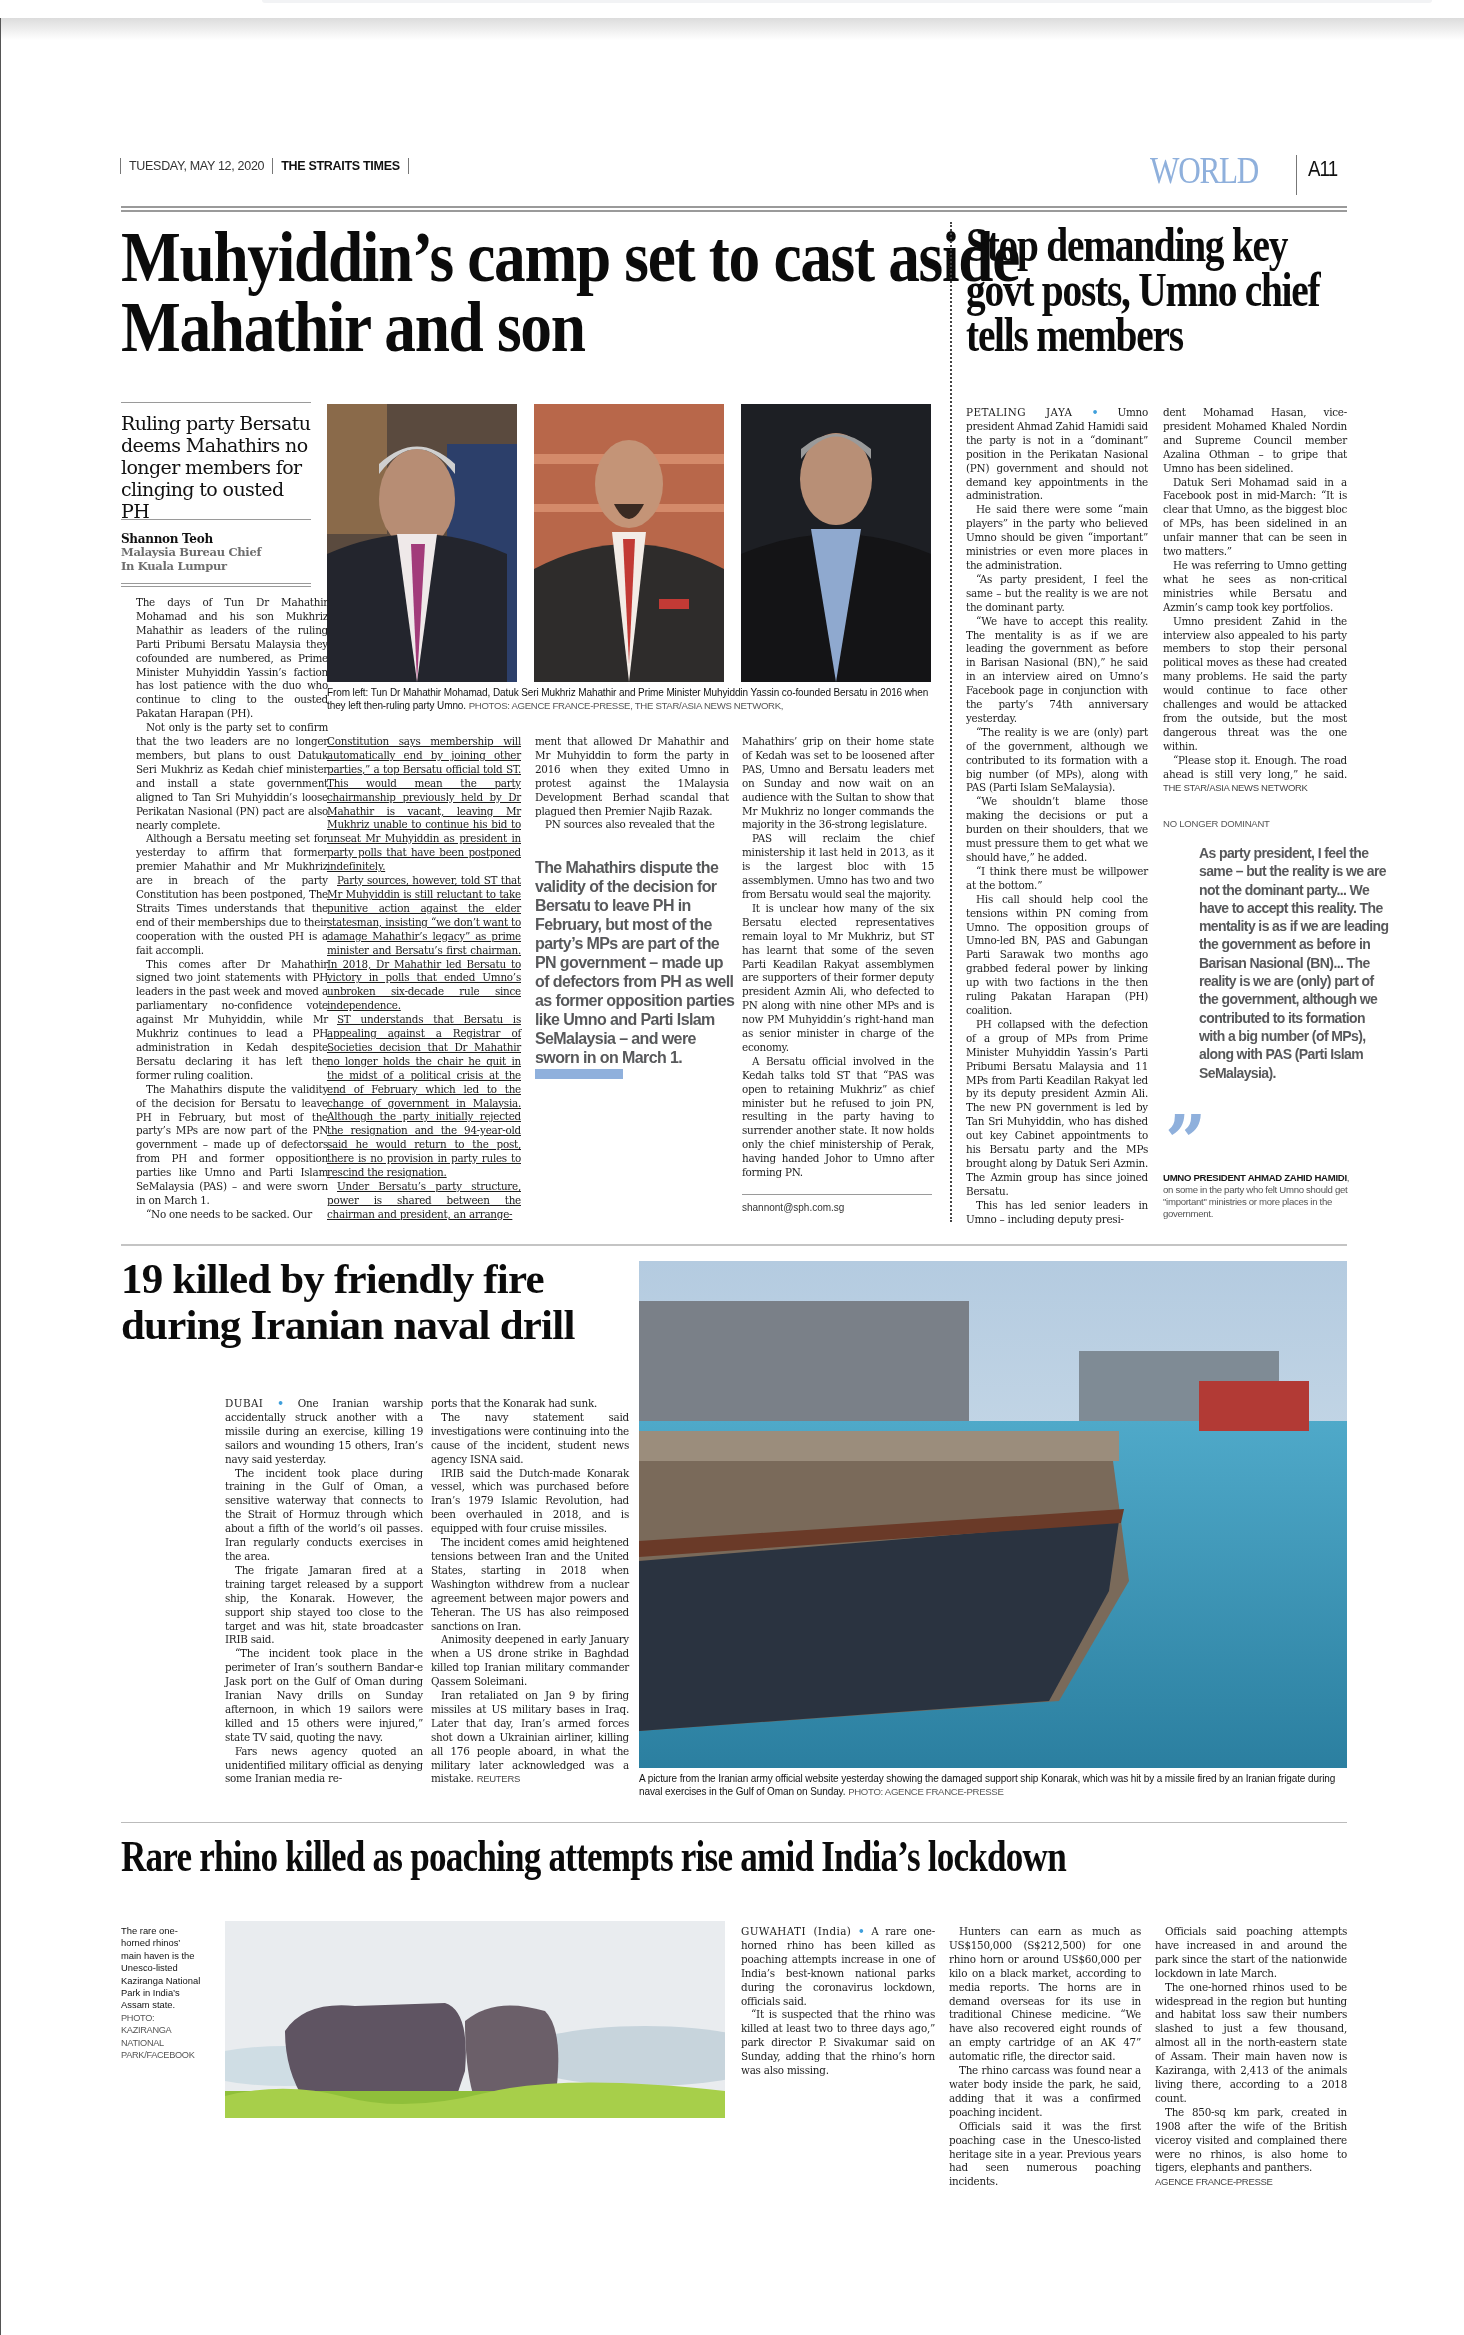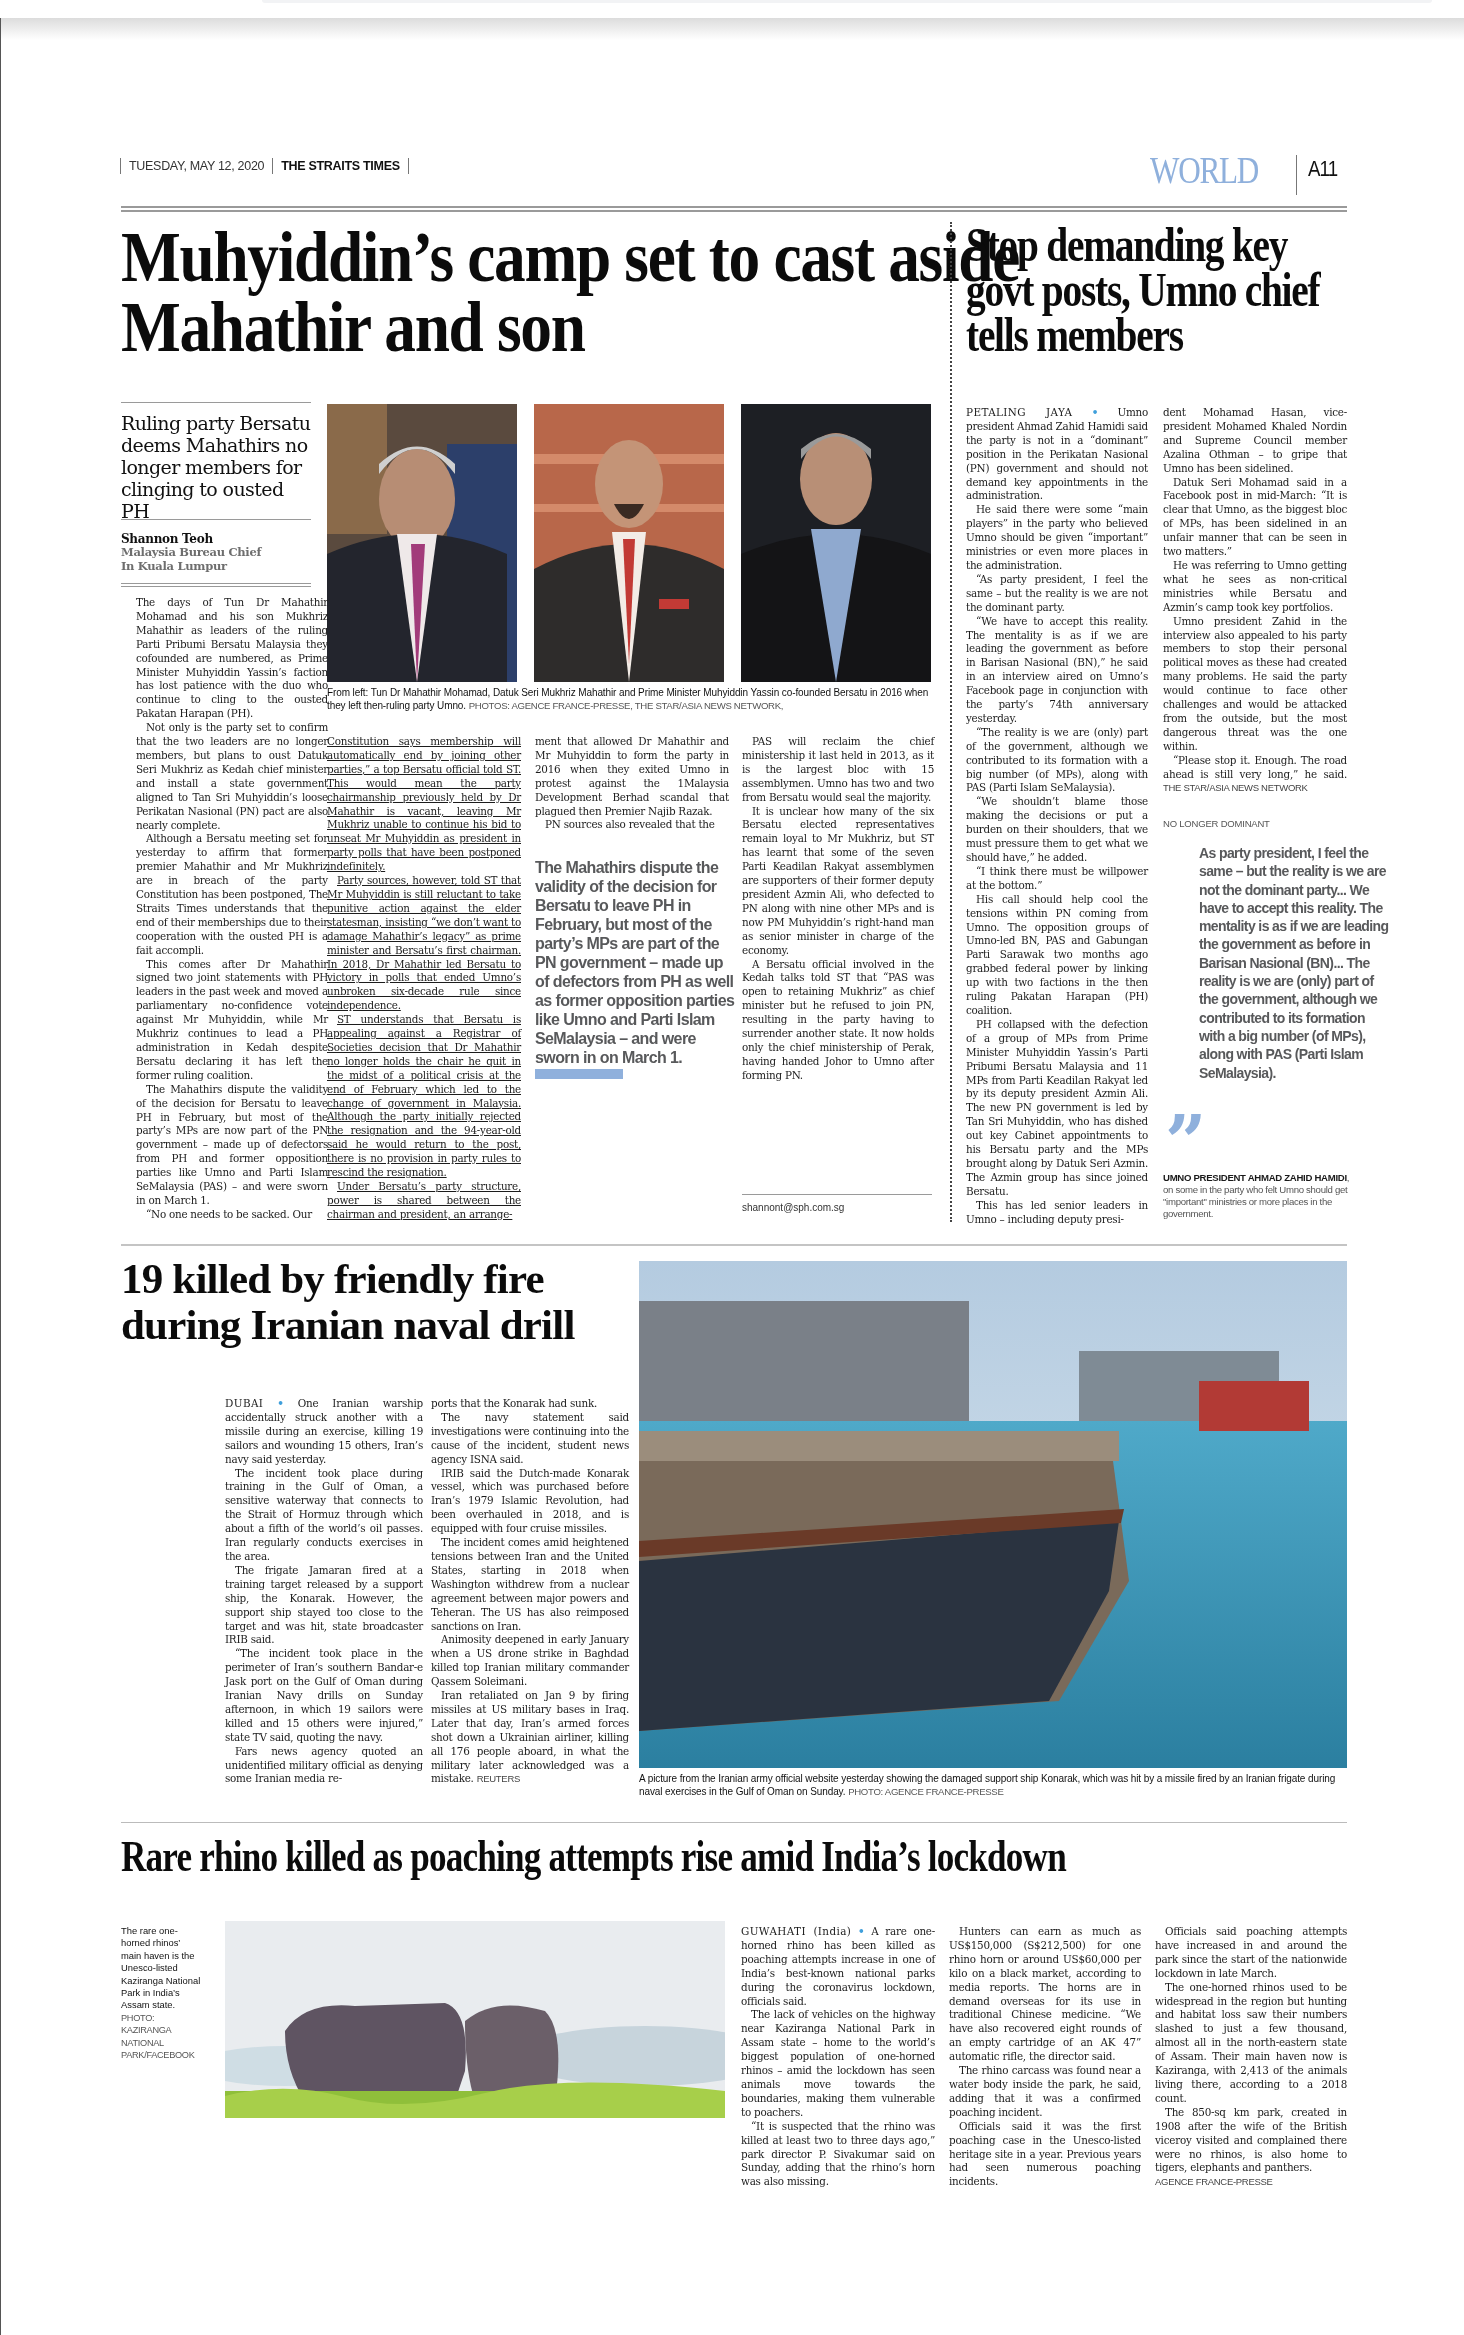--- a/index.html
+++ b/index.html
@@ -155,20 +155,21 @@
 </div>
 
 <div class="abs col" style="left:535px; top:735px; width:194px;">
   <p class="first">ment that allowed Dr Mahathir and Mr Muhyiddin to form the party in 2016 when they exited Umno in protest against the 1Malaysia Development Berhad scandal that plagued then Premier Najib Razak.</p>
   <p>PN sources also revealed that the</p>
 </div>
 <div class="abs pull pull-left">The Mahathirs dispute the validity of the decision for Bersatu to leave PH in February, but most of the party’s MPs are part of the PN government – made up of defectors from PH as well as former opposition parties like Umno and Parti Islam SeMalaysia – and were sworn in on March 1.</div>
 <div class="abs pull-bar"></div>
 
 <div class="abs col" style="left:742px; top:735px; width:192px;">
+  <p class="first">Mahathirs’ grip on their home state of Kedah was set to be loosened after PAS, Umno and Bersatu leaders met on Sunday and now wait on an audience with the Sultan to show that Mr Mukhriz no longer commands the majority in the 36-strong legislature.</p>
   <p>PAS will reclaim the chief ministership it last held in 2013, as it is the largest bloc with 15 assemblymen. Umno has two and two from Bersatu would seal the majority.</p>
   <p>It is unclear how many of the six Bersatu elected representatives remain loyal to Mr Mukhriz, but ST has learnt that some of the seven Parti Keadilan Rakyat assemblymen are supporters of their former deputy president Azmin Ali, who defected to PN along with nine other MPs and is now PM Muhyiddin’s right-hand man as senior minister in charge of the economy.</p>
   <p>A Bersatu official involved in the Kedah talks told ST that “PAS was open to retaining Mukhriz” as chief minister but he refused to join PN, resulting in the party having to surrender another state. It now holds only the chief ministership of Perak, having handed Johor to Umno after forming PN.</p>
 </div>
 <div class="abs thinrule" style="left:742px; top:1194px; width:190px;"></div>
 <div class="abs" style="left:742px; top:1202px; font-family:'Liberation Sans',sans-serif; font-size:10px; color:#333;">shannont@sph.com.sg</div>
 
 <h2 class="abs h1 h-side">Stop demanding key govt posts, Umno chief tells members</h2>
 <div class="abs col" style="left:966px; top:406px; width:182px;">
   <p class="first"><span class="dateline">PETALING JAYA</span> <span class="bullet">•</span> <span>Umno president Ahmad Zahid Hamidi said the party is not in a “dominant” position in the Perikatan Nasional (PN) government and should not demand key appointments in the administration.</span></p>
@@ -255,21 +256,20 @@
     <ellipse cx="420" cy="135" rx="130" ry="30" fill="#c7d4dc"></ellipse>
     <ellipse cx="60" cy="145" rx="90" ry="20" fill="#cfdde4"></ellipse>
     <path d="M60 110 Q80 80 130 85 L220 82 Q245 90 240 150 L230 180 L80 180 Q60 150 60 110Z" fill="#5f5462"></path>
     <path d="M240 100 Q270 75 320 90 Q340 110 330 180 L250 180 Q240 150 240 100Z" fill="#6b5f69"></path>
     <rect x="0" y="170" width="500" height="27" fill="#8fbf3a"></rect>
     <path d="M0 175 Q60 160 120 176 T260 172 T500 170 L500 197 L0 197Z" fill="#a7cf4a"></path>
   </svg>
 </div>
 <div class="abs col" style="left:741px; top:1925px; width:194px;">
   <p class="first"><span class="dateline">GUWAHATI (India)</span> <span class="bullet">•</span> <span>A rare one-horned rhino has been killed as poaching attempts increase in one of India’s best-known national parks during the coronavirus lockdown, officials said.</span></p>
-  <p>The lack of vehicles on the highway near Kaziranga National Park in Assam state – home to the world’s biggest population of one-horned rhinos – amid the lockdown has seen animals move towards the boundaries, making them vulnerable to poachers.</p>
   <p>“It is suspected that the rhino was killed at least two to three days ago,” park director P. Sivakumar said on Sunday, adding that the rhino’s horn was also missing.</p>
 </div>
 <div class="abs col" style="left:949px; top:1925px; width:192px;">
   <p>Hunters can earn as much as US$150,000 (S$212,500) for one rhino horn or around US$60,000 per kilo on a black market, according to media reports. The horns are in demand overseas for its use in traditional Chinese medicine. “We have also recovered eight rounds of an empty cartridge of an AK 47” automatic rifle, the director said.</p>
   <p>The rhino carcass was found near a water body inside the park, he said, adding that it was a confirmed poaching incident.</p>
   <p>Officials said it was the first poaching case in the Unesco-listed heritage site in a year. Previous years had seen numerous poaching incidents.</p>
 </div>
 <div class="abs col" style="left:1155px; top:1925px; width:192px;">
   <p>Officials said poaching attempts have increased in and around the park since the start of the nationwide lockdown in late March.</p>
   <p>The one-horned rhinos used to be widespread in the region but hunting and habitat loss saw their numbers slashed to just a few thousand, almost all in the north-eastern state of Assam. Their main haven now is Kaziranga, with 2,413 of the animals living there, according to a 2018 count.</p>

